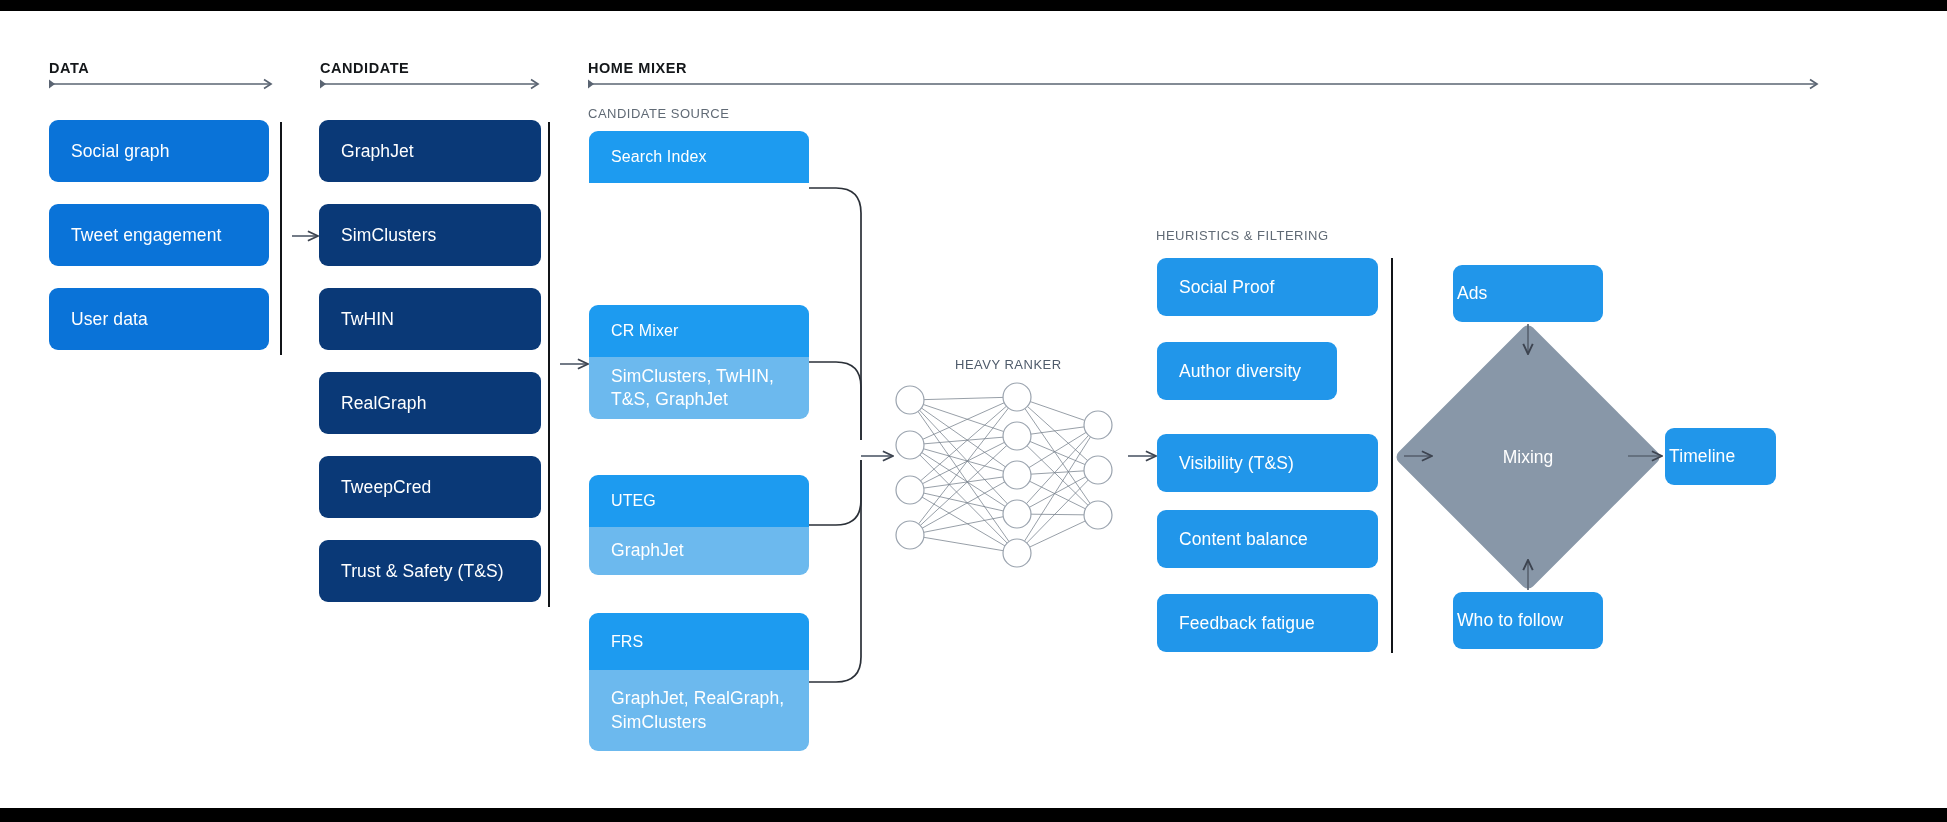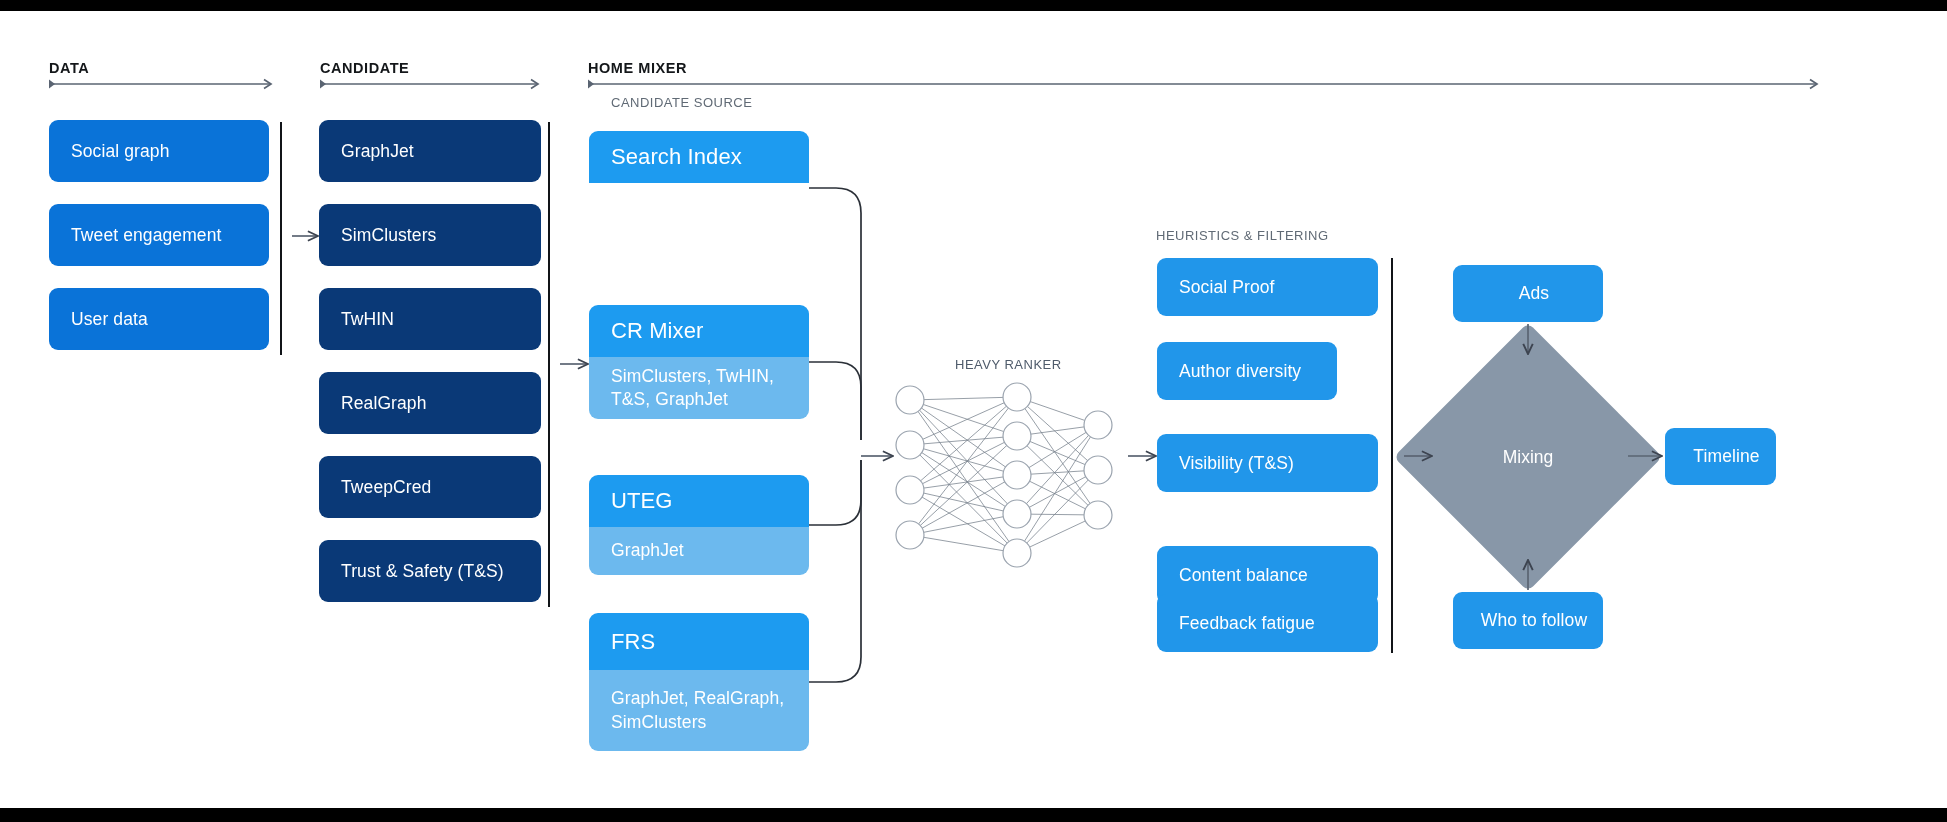--- a/index.html
+++ b/index.html
@@ -56,37 +56,37 @@
     border-radius: 9px;
     display: flex;
     align-items: center;
     box-sizing: border-box;
     padding-left: 22px;
     color: #ffffff;
     font-size: 17.5px;
     letter-spacing: 0.1px;
     line-height: 1.28;
   }
-  .box.center { justify-content: center; padding-left: 12px; }
+  .box.center { padding-left: 4px; }
 
   
   .cs-card {
     position: absolute;
     border-radius: 9px;
     overflow: hidden;
     display: flex;
     flex-direction: column;
   }
   .cs-head {
     display: flex;
     align-items: center;
     padding-left: 22px;
     box-sizing: border-box;
     color: #ffffff;
-    font-size: 22px;
+    font-size: 16px;
     letter-spacing: 0.1px;
   }
   .cs-body {
     flex: 1 1 auto;
     display: flex;
     align-items: center;
     padding-left: 22px;
     padding-right: 14px;
     box-sizing: border-box;
     color: #ffffff;
@@ -170,21 +170,21 @@
 
   <div class="sec-title" style="left:588px; top:60px;">HOME MIXER</div>
   <div class="sec-arrow" style="left:587px; top:78px; width:1237px;">
     <svg width="1237" height="12" viewBox="0 0 1237 12">
       <path d="M1 6 L1229 6" stroke="#5a6472" stroke-width="1.7" fill="none"></path>
       <path d="M1 1.5 L1 10.5 L7 6 Z" fill="#5a6472"></path>
       <path d="M1223 1.5 L1230 6 L1223 10.5" stroke="#5a6472" stroke-width="1.7" fill="none"></path>
     </svg>
   </div>
 
-  <div class="sub-title" style="left:588px; top:95px;margin-left:23px;">CANDIDATE SOURCE</div>
+  <div class="sub-title" style="left:588px; top:106px;">CANDIDATE SOURCE</div>
   <div class="sub-title" style="left:1156px; top:228px;">HEURISTICS &amp; FILTERING</div>
   <div class="nn-label" style="left:955px; top:357px;">HEAVY RANKER</div>
 
   <div class="box" style="left:49px; top:120px; width:220px; height:62px; background:#0a73d8;">
     <span>Social graph</span>
   </div>
   <div class="box" style="left:49px; top:204px; width:220px; height:62px; background:#0a73d8;">
     <span>Tweet engagement</span>
   </div>
   <div class="box" style="left:49px; top:288px; width:220px; height:62px; background:#0a73d8;">
@@ -235,21 +235,21 @@
 
   <div class="box" style="left:1157px; top:258px; width:221px; height:58px; background:#2196ea;">
     <span>Social Proof</span>
   </div>
   <div class="box" style="left:1157px; top:342px; width:180px; height:58px; background:#2196ea;">
     <span>Author diversity</span>
   </div>
   <div class="box" style="left:1157px; top:426px; width:221px; height:58px; background:#2196ea;margin-top:8px;">
     <span>Visibility (T&amp;S)</span>
   </div>
-  <div class="box" style="left:1157px; top:510px; width:221px; height:58px; background:#2196ea;margin-top:36px;">
+  <div class="box" style="left:1157px; top:510px; width:221px; height:58px; background:#2196ea;">
     <span>Content balance</span>
   </div>
   <div class="box" style="left:1157px; top:594px; width:221px; height:58px; background:#2196ea;">
     <span>Feedback fatigue</span>
   </div>
 
   <div class="vdiv" style="left:1391px; top:258px; height:395px;"></div>
 
   <div class="box center" style="left:1453px; top:265px; width:150px; height:57px; background:#2196ea;">
     <span>Ads</span>

